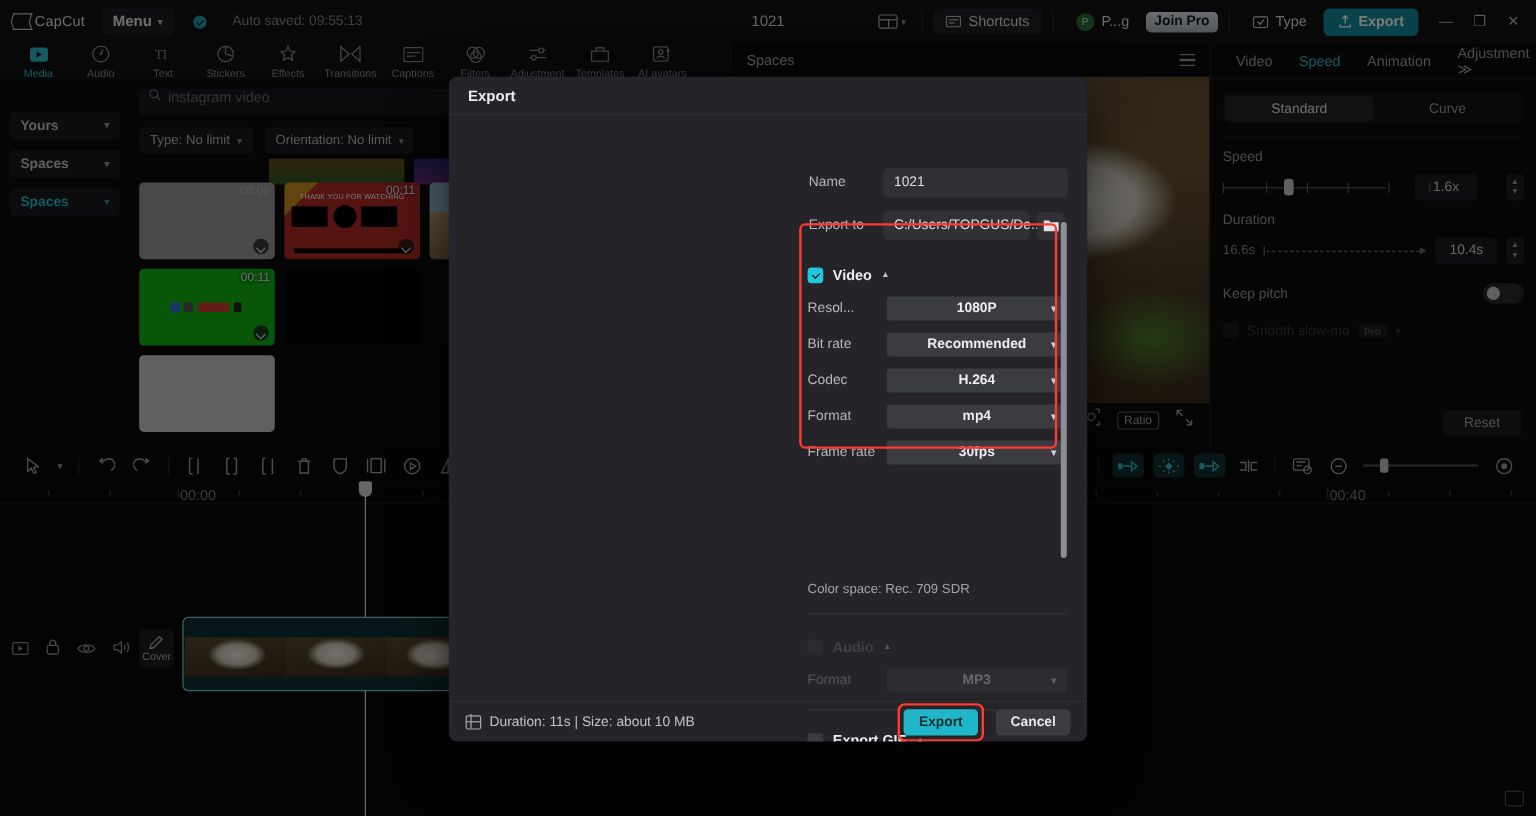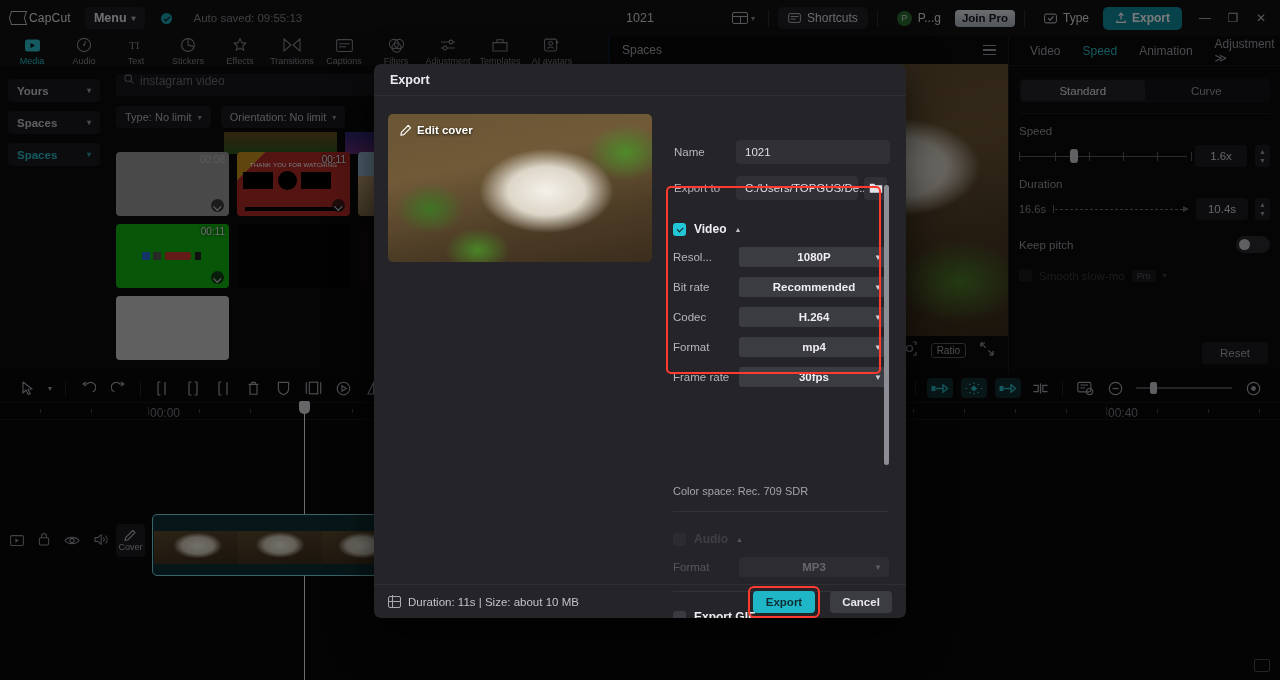--- a/index.html
+++ b/index.html
@@ -85,21 +85,21 @@
     align-items: center; gap: 2px; color: #8a8a92; font-size: 9px; }
   .tab-item.active { color: #2bbcc9; }
   .tab-ico { height: 17px; display: flex; align-items: center; }
   .tab-ico svg { display: block; }
 
   
   .leftpanel {
     position: absolute; left: 0; top: 66px; width: 608px; height: 308px;
     background: #0b0b0d;
   }
-  .navcol { position: absolute; left: 0; top: 3px; width: 108px; height: 308px;
+  .navcol { position: absolute; left: 0; top: 17px; width: 108px; height: 308px;
             padding: 10px 8px; }
   .nav-row {
     height: 23px; margin-bottom: 9px; padding: 0 9px; border-radius: 4px;
     background: #1a1a1f; display: flex; align-items: center;
     justify-content: space-between; font-size: 11.5px; color: #c6c6cc;
     font-weight: 600;
   }
   .nav-row.accent { color: #2bbcc9; }
   .caret { font-size: 8px; opacity: .75; }
   .media-area { position: absolute; left: 108px; top: 0; right: 0; bottom: 0;
@@ -160,21 +160,21 @@
   .rp-tab.active { color: #2bbcc9; }
   .seg {
     margin: 12px 10px 0 10px; height: 25px; border-radius: 5px;
     background: #141418; display: flex; padding: 2px;
   }
   .seg div { flex: 1; display: flex; align-items: center; justify-content: center;
     font-size: 11.5px; color: #9c9ca4; border-radius: 4px; }
   .seg div.on { background: #25252b; color: #e4e4ea; }
   .rp-sep { margin: 10px 10px 0; height: 1px; background: #1c1c21; }
   .rp-label { margin: 11px 10px 0; font-size: 11.5px; color: #9a9aa2; }
-  .rp-row { margin: 8px 10px 0; display: flex; align-items: center; gap: 8px; }
+  .rp-row { margin: 8px 10px 0; display: flex; align-items: center; gap: 24px; }
   .slider { flex: 1; position: relative; height: 16px; }
   .slider-line { position: absolute; left: 0; top: 7.5px; width: 100%;
     height: 1.3px; background: #5c5c64; }
   .tickm { position: absolute; top: 3.5px; width: 1.3px; height: 9px;
     background: #5c5c64; }
   .knob { position: absolute; top: 1px; width: 8px; height: 14px;
     border-radius: 3px; background: #c9c9d0; }
   .numbox {
     width: 52px; height: 22px; border-radius: 4px; background: #1c1c21;
     display: flex; align-items: center; justify-content: center;
@@ -889,33 +889,20 @@
       <span class="frame" style="background:radial-gradient(ellipse 34px 18px at 48% 44%,#efece3 0%,#cfc8b8 46%,rgba(0,0,0,0) 72%), linear-gradient(170deg,#5d4a2e,#3a2c1c);"></span>
     </div>
   </div>
 
   <div class="overlay"></div>
 
   <div class="dialog">
     <div class="dlg-head">Export</div>
 
     <div class="dlg-body">
-      <div class="cover" style="background:
-             radial-gradient(ellipse 96px 60px at 60% 52%, #f4f1ea 0%, #ddd6c8 40%, rgba(0,0,0,0) 70%),
-             radial-gradient(ellipse 46px 34px at 16% 64%, #3f7424 0%, rgba(0,0,0,0) 74%),
-             radial-gradient(ellipse 52px 38px at 90% 26%, #4e8a2a 0%, rgba(0,0,0,0) 74%),
-             radial-gradient(ellipse 44px 30px at 34% 92%, #4a8427 0%, rgba(0,0,0,0) 74%),
-             linear-gradient(168deg,#6a5534 0%,#705a38 34%,#4c3b25 72%,#3b2d1d 100%);">
-        <span class="edit-cover">
-          <svg width="12" height="12" viewBox="0 0 12 12">
-              <path d="M1.4 8.4 L8.2 1.4 L10.6 3.8 L3.8 10.6 L0.9 11.2 Z" fill="none" stroke="#fff" stroke-width="1.15" stroke-linejoin="round"></path>
-            </svg>
-          <span>Edit cover</span>
-        </span>
-      </div>
 
       <div class="fields">
         <div class="fld">
           <span class="fld-lab">Name</span>
           <span class="fld-in">1021</span>
         </div>
         <div class="fld">
           <span class="fld-lab">Export to</span>
           <span class="fld-in path">C:/Users/TOPGUS/De...</span>
           <span class="folder-btn">

